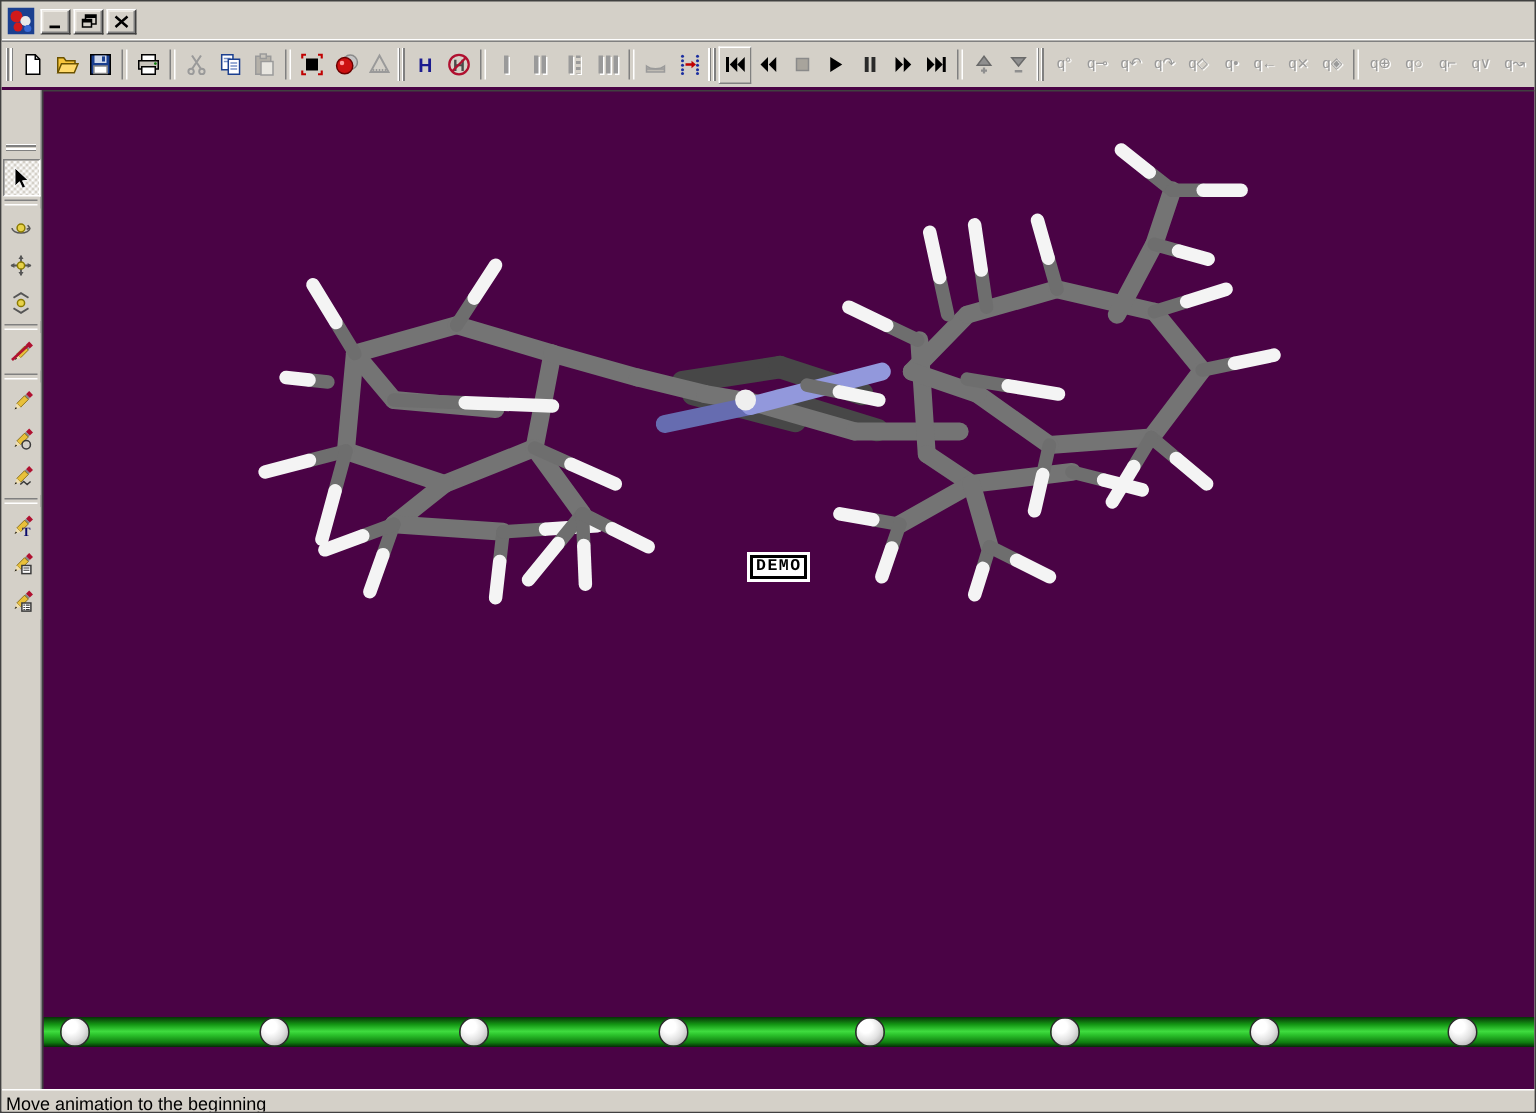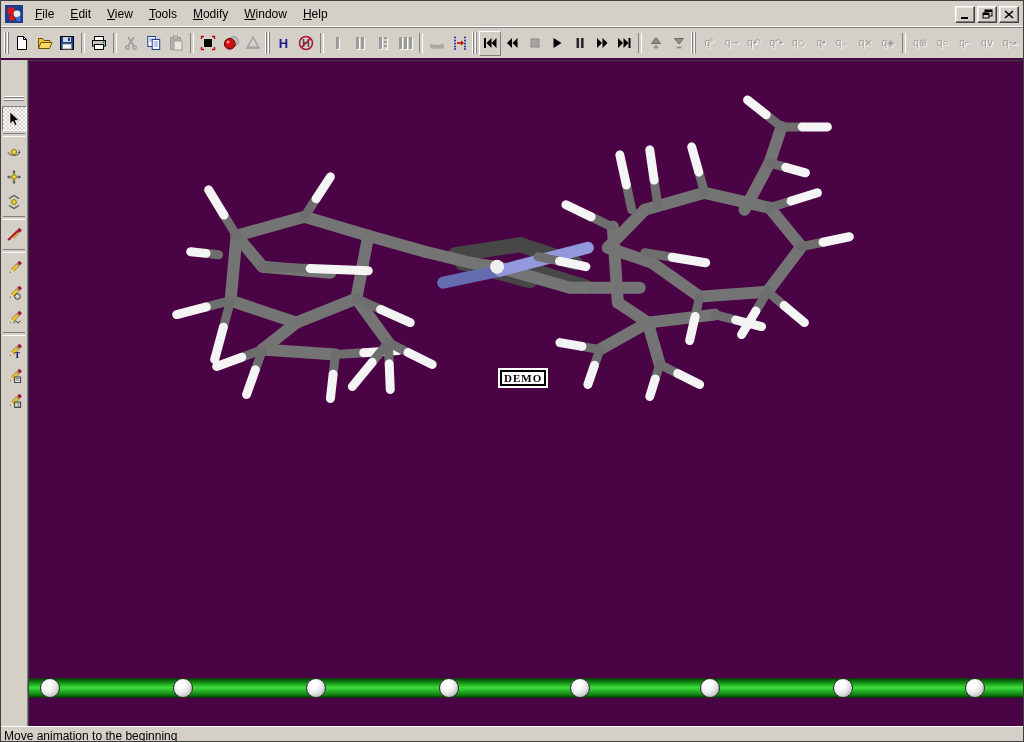--- a/index.html
+++ b/index.html
@@ -40,21 +40,21 @@
             border:1px solid transparent;}
   .side-btn.active{border-color:#808080 #fff #fff #808080;
       background-image:linear-gradient(45deg,#fff 25%,transparent 25%,transparent 75%,#fff 75%),
                        linear-gradient(45deg,#fff 25%,transparent 25%,transparent 75%,#fff 75%);
       background-size:4px 4px;background-position:0 0,2px 2px;background-color:#d4d0c8;}
   .viewport{flex:1;position:relative;background:#4a0345;overflow:hidden;
             border-left:1px solid #404040;border-top:1px solid #404040;}
   .viewport svg.mol{position:absolute;inset:0;width:100%;height:100%;}
   .demo{position:absolute;left:471px;top:309px;background:#fff;color:#000;font-weight:bold;
         font-size:11px;letter-spacing:1px;padding:0 2px;border:2px solid #000;
-        box-shadow:0 0 0 2px #fff;line-height:12px;font-family:Liberation Serif, serif;}
+        box-shadow:0 0 0 2px #fff;line-height:12px;font-family:Liberation Mono, monospace;}
   .timeline{position:absolute;left:0;right:0;bottom:28px;height:20px;
      background:linear-gradient(180deg,#063206 0,#149614 25%,#3fdc3f 48%,#2bc12b 60%,#0f7c0f 85%,#042a04 100%);}
   .tl-marker{position:absolute;top:0;width:20px;height:20px;border-radius:50%;
      background:radial-gradient(circle at 35% 30%,#ffffff 0 25%,#e2e2e2 55%,#9a9a9a 100%);
      border:1px solid #2a2a2a;box-sizing:border-box;}
   
   .status{height:20px;display:flex;align-items:center;padding-left:3px;font-size:12px;color:#000;
           background:#d4d0c8;box-shadow:inset 0 1px 0 #fff;}
 </style>
 </head>
@@ -64,29 +64,20 @@
   <div class="menubar">
     <span class="appicon">
       <svg viewBox="0 0 18 18">
           <rect width="18" height="18" fill="#1b3f8f"></rect>
           <circle cx="6" cy="6" r="4" fill="#d11a1a"></circle>
           <circle cx="12" cy="9" r="3.4" fill="#e8e8e8"></circle>
           <circle cx="7" cy="13" r="3" fill="#d11a1a"></circle>
           <circle cx="13.5" cy="14" r="2.4" fill="#3a6ad4"></circle>
         </svg>
     </span>
-    <div class="menus" id="menus">
-        <span class="menu-item"><u>F</u>ile</span>
-        <span class="menu-item"><u>E</u>dit</span>
-        <span class="menu-item"><u>V</u>iew</span>
-        <span class="menu-item"><u>T</u>ools</span>
-        <span class="menu-item"><u>M</u>odify</span>
-        <span class="menu-item"><u>W</u>indow</span>
-        <span class="menu-item"><u>H</u>elp</span>
-      </div>
     <div class="wincontrols" id="wincontrols">
         <span class="winbtn">
           <svg width="10" height="9" viewBox="0 0 10 9">
             <rect x="1" y="7" width="7" height="2" fill="#000"></rect>
           </svg>
         </span>
         <span class="winbtn">
           <svg width="11" height="10" viewBox="0 0 11 10">
             <rect x="3" y="1" width="7" height="6" fill="none" stroke="#000"></rect>
             <rect x="3" y="1" width="7" height="2" fill="#000"></rect>

